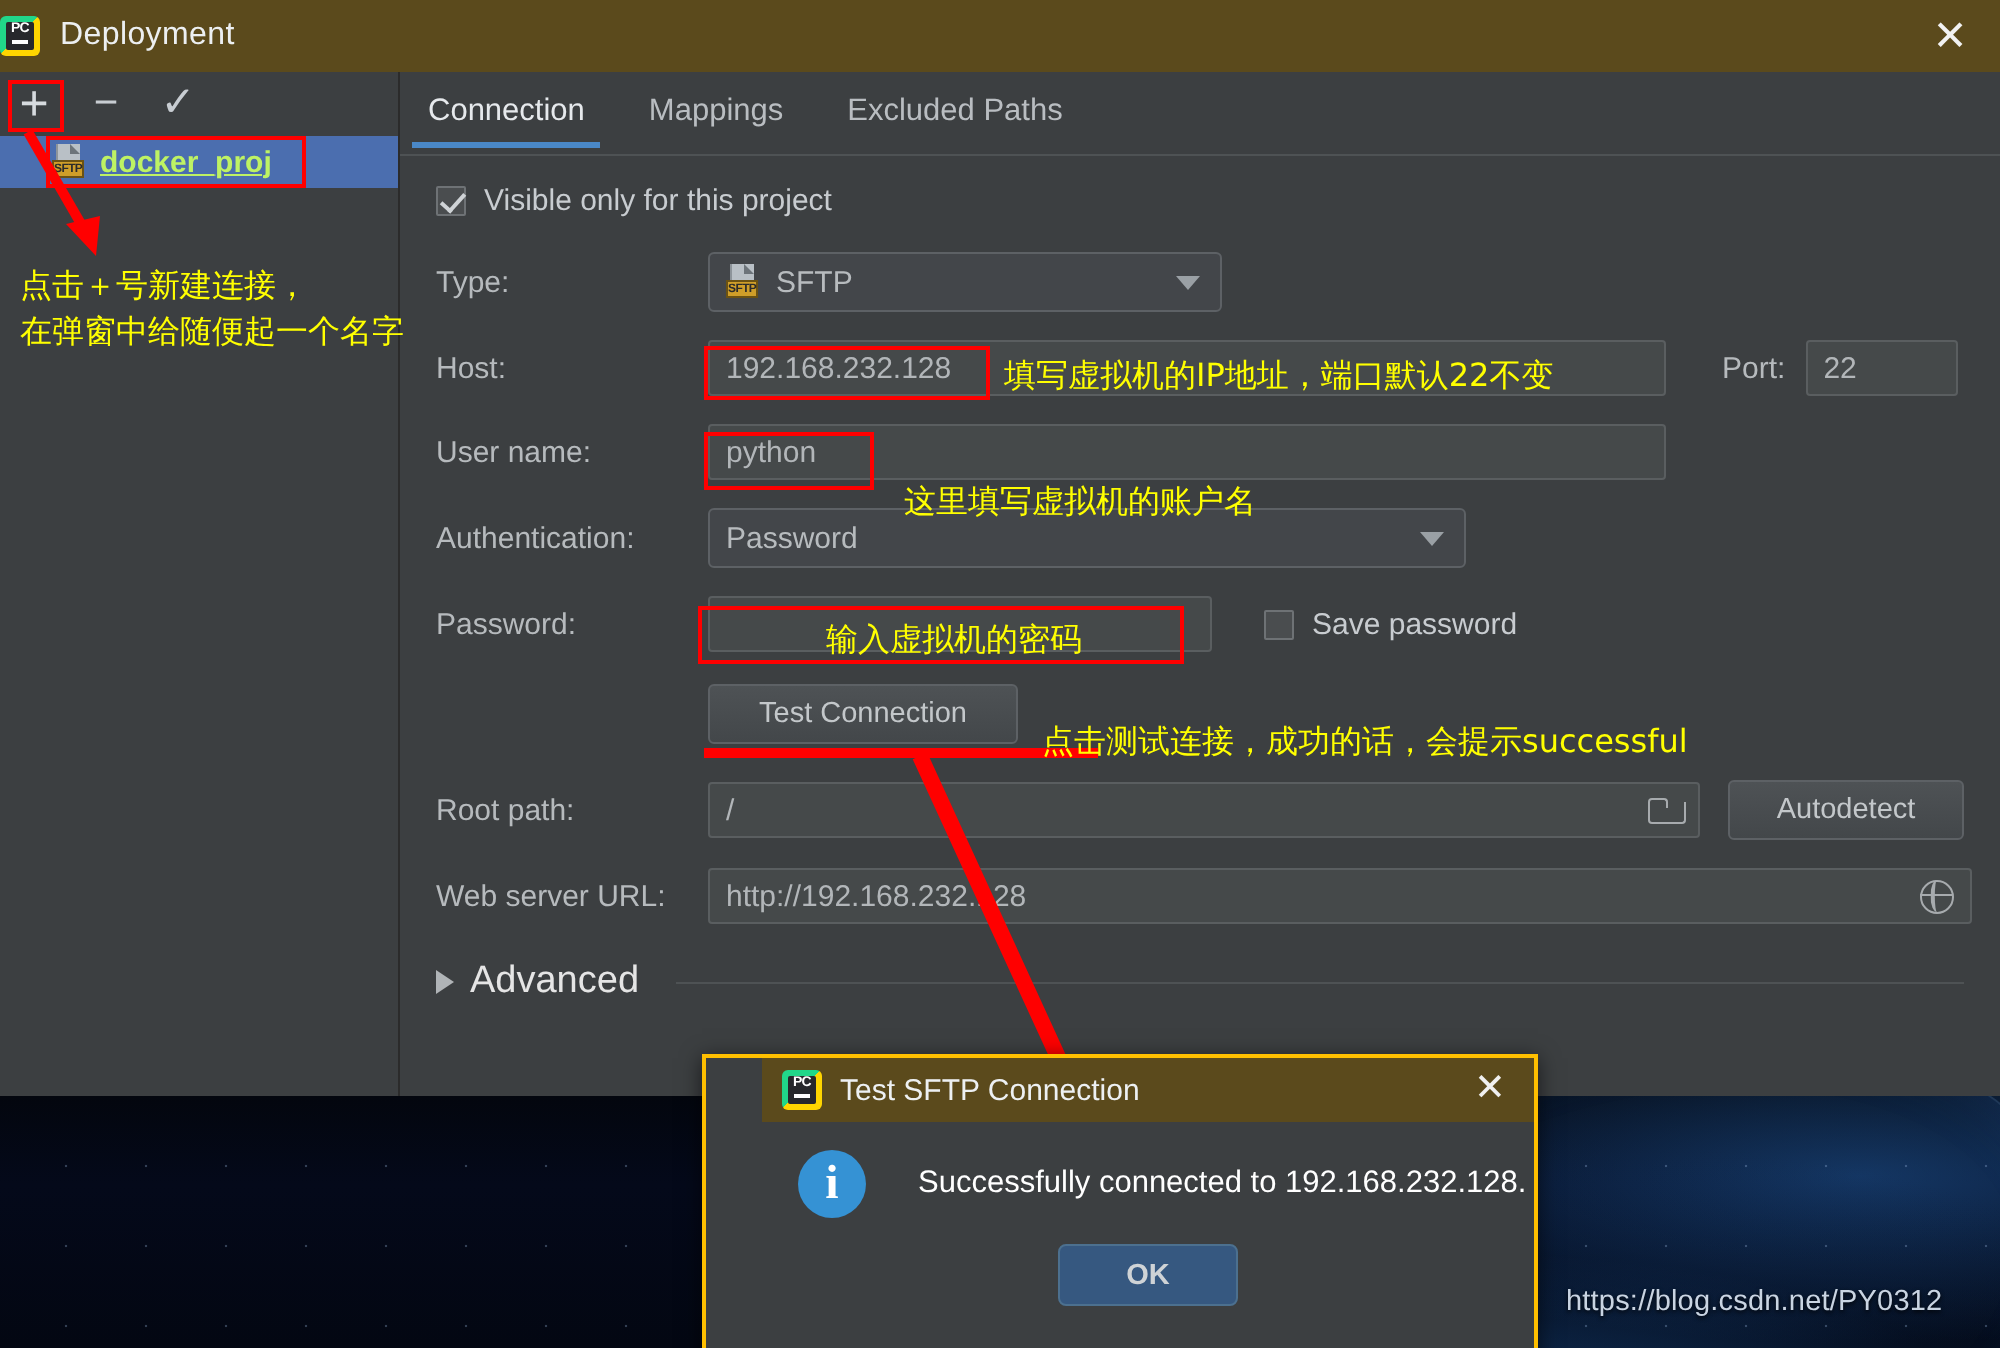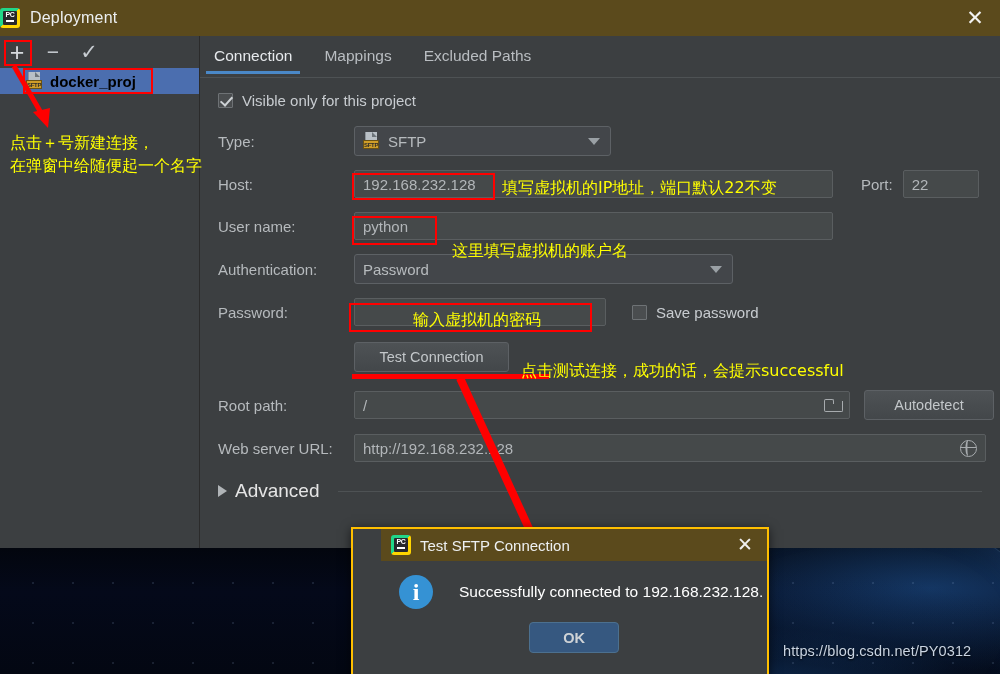--- a/index.html
+++ b/index.html
@@ -91,21 +91,21 @@
   .sftp-icon .fold{
     position:absolute; left:9px; top:0; width:5px; height:5px;
     background:#6d747a; clip-path: polygon(0 0, 100% 100%, 0 100%);
   }
   .sftp-icon .tag{
     position:absolute; left:0; top:8px; width:16px; height:9px;
     background:#cf9e29; border:1px solid #6b5213;
     color:#2b2b2b; font-size:6px; font-weight:bold; line-height:8px; text-align:center;
     letter-spacing:-0.3px; font-family:"Liberation Sans",sans-serif;
   }
-  .tree-label{ font-size:15px; color:#000000; font-weight:bold; }
+  .tree-label{ font-size:15px; color:#bef264; font-weight:bold;text-decoration:underline; }
 
   
   .right-pane{ flex:1; background:#3c3f41; position:relative; }
   .tabs{
     display:flex; align-items:flex-start; padding-left:12px; padding-top:8px; gap:28px;
     position:relative;
   }
   .tab{
     font-size:15.5px; color:#b9bdc1; padding:3px 2px 9px; cursor:pointer; position:relative;
   }
@@ -340,21 +340,21 @@
             <span class="lbl"></span>
             <div class="btn" style="width:155px;">Test Connection</div>
           </div>
 
           <div class="row">
             <span class="lbl">Root path:</span>
             <div class="field" style="width:496px;">
               <span>/</span>
               <span class="folder-icon"></span>
             </div>
-            <div class="btn" style="width:130px; margin-left:14px;">Autodetect</div>
+            <div class="btn" style="width:118px; margin-left:14px;">Autodetect</div>
           </div>
 
           <div class="row">
             <span class="lbl">Web server URL:</span>
             <div class="field" style="width:632px;">
               <span>http://192.168.232.128</span>
               <span class="globe-icon"></span>
             </div>
           </div>
 

